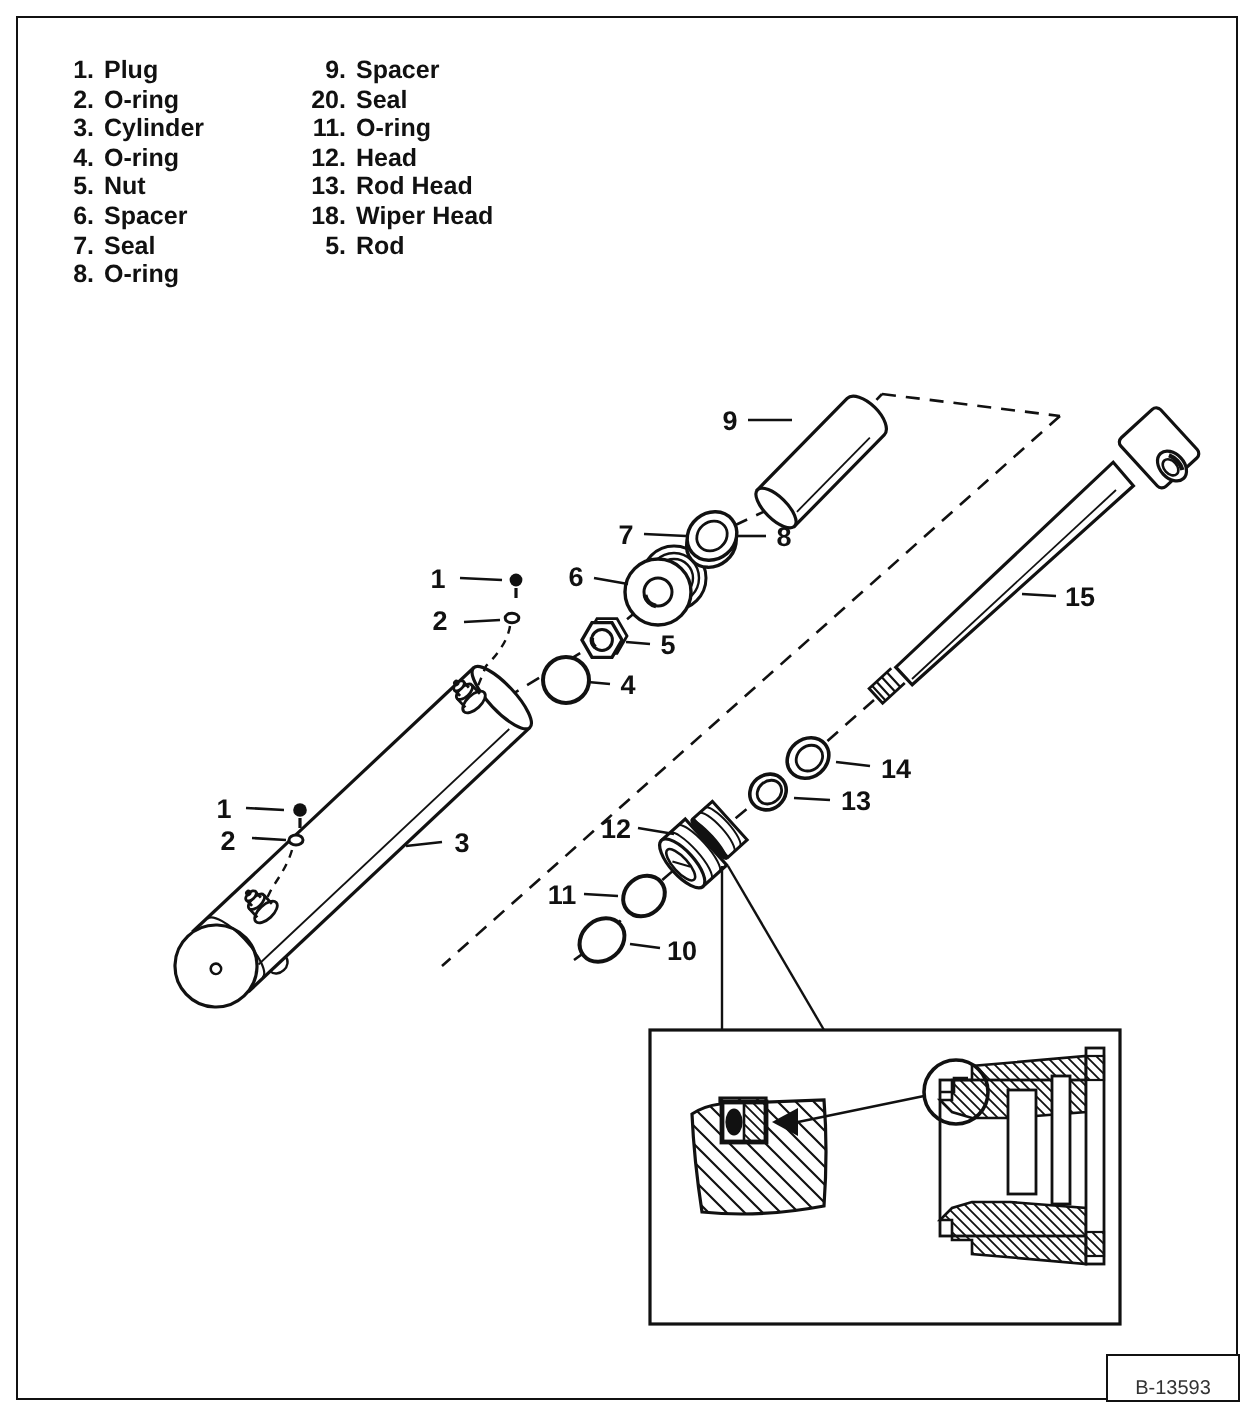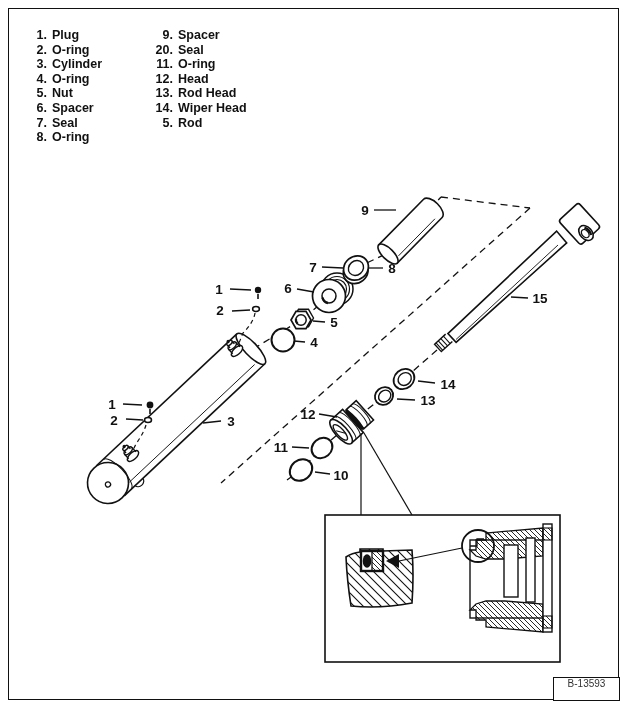--- a/index.html
+++ b/index.html
@@ -12,21 +12,21 @@
   .lcol1{width:82px;}
   .lrow{white-space:nowrap;}
   .lnum{display:inline-block;text-align:right;margin-right:5px;}
   .lcol1 .lnum{width:14px;}
   .lcol2 .lnum{width:22px;}
   svg.art{position:absolute;left:0;top:0;}
   svg text{font-family:"Liberation Sans",sans-serif;font-weight:bold;
            font-size:13.5px;fill:#111;}
   .figid{position:absolute;right:8px;bottom:8px;width:67px;height:24px;
          border:1.4px solid #111;box-sizing:border-box;display:flex;
-         align-items:flex-start;justify-content:center;
+         align-items:flex-end;justify-content:center;
          font:10px "Liberation Sans",sans-serif;color:#333;background:#fff;}
 </style>
 </head>
 <body>
 
 <div class="page">
   <div class="frame"></div>
 
   <div class="legend">
     <div class="lcol1">
@@ -38,21 +38,21 @@
       <div class="lrow"><span class="lnum">6.</span><span>Spacer</span></div>
       <div class="lrow"><span class="lnum">7.</span><span>Seal</span></div>
       <div class="lrow"><span class="lnum">8.</span><span>O-ring</span></div>
     </div>
     <div class="lcol2">
       <div class="lrow"><span class="lnum">9.</span><span>Spacer</span></div>
       <div class="lrow"><span class="lnum">20.</span><span>Seal</span></div>
       <div class="lrow"><span class="lnum">11.</span><span>O-ring</span></div>
       <div class="lrow"><span class="lnum">12.</span><span>Head</span></div>
       <div class="lrow"><span class="lnum">13.</span><span>Rod Head</span></div>
-      <div class="lrow"><span class="lnum">14.</span><span>Wiper Head</span></div>
+      <div class="lrow"><span class="lnum">18.</span><span>Wiper Head</span></div>
       <div class="lrow"><span class="lnum">5.</span><span>Rod</span></div>
     </div>
   </div>
 
   <svg class="art" width="628" height="709" viewBox="0 0 628 709">
     <defs>
       <pattern id="hatchWide" patternUnits="userSpaceOnUse" width="9" height="9">
         <path d="M0,0 l9,9 M-2.25,6.75 l4.5,4.5 M6.75,-2.25 l4.5,4.5" stroke="#111" stroke-width="1.1"></path>
       </pattern>
       <pattern id="hatchFine" patternUnits="userSpaceOnUse" width="5" height="5">

